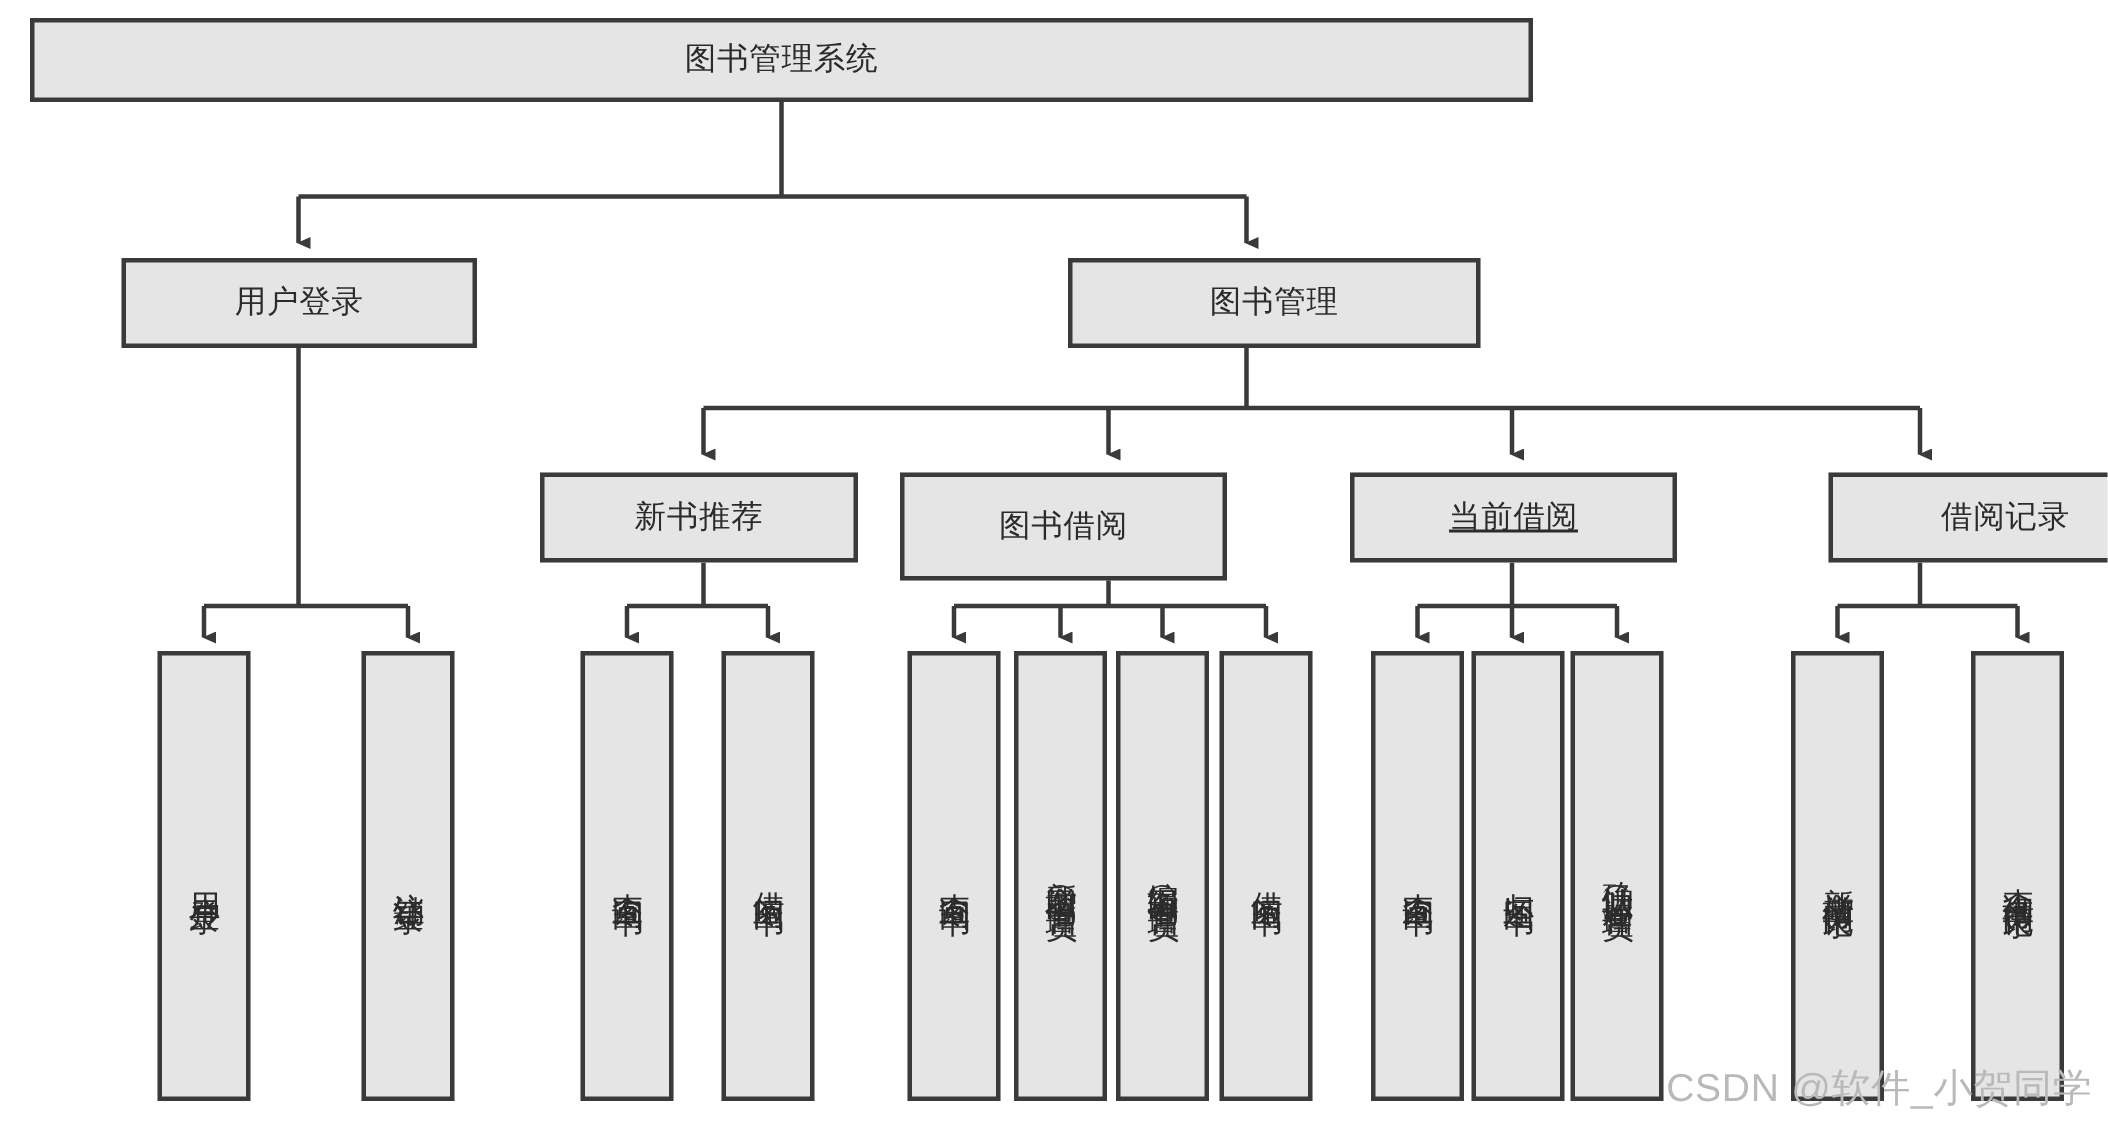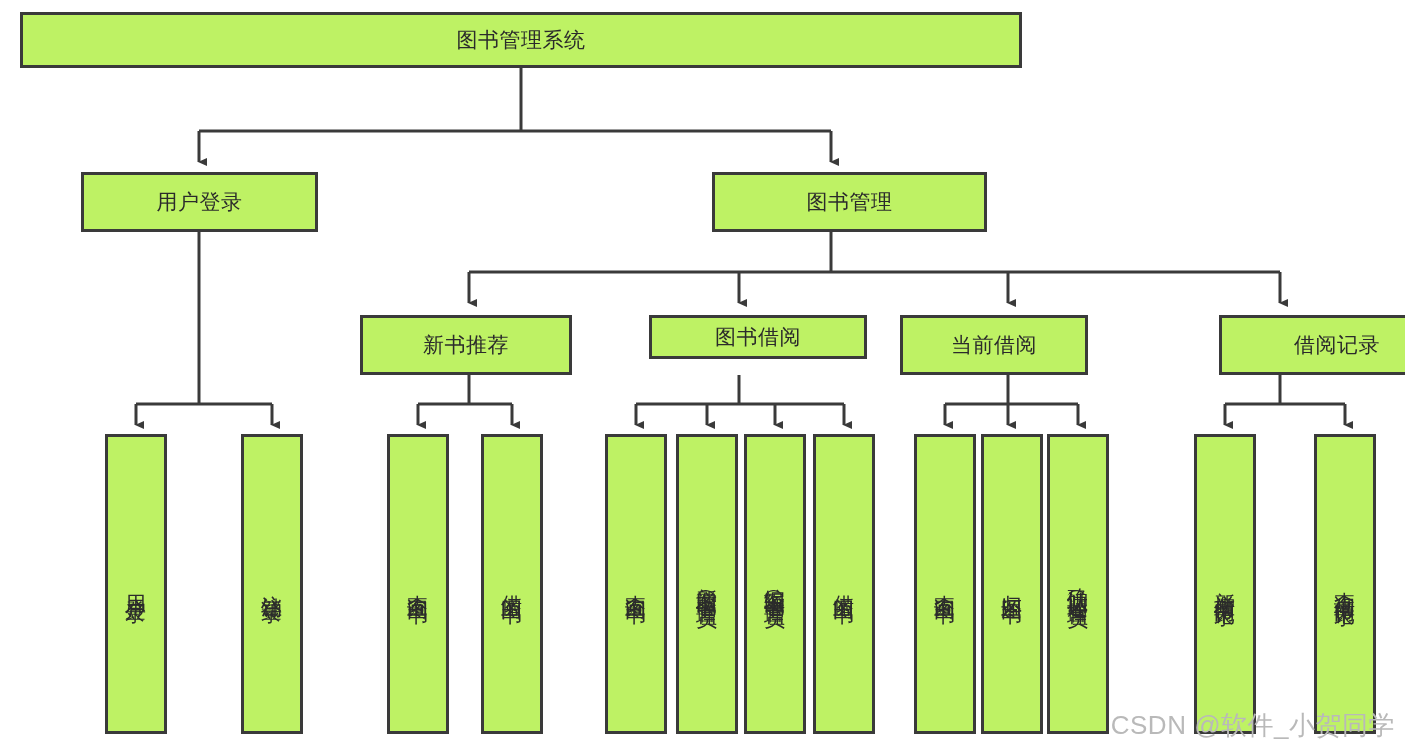--- a/index.html
+++ b/index.html
@@ -24,21 +24,21 @@
     left: 0;
     top: 0;
     width: 1405px;
     height: 747px;
     pointer-events: none;
   }
   .node {
     position: absolute;
     box-sizing: border-box;
     border: 3px solid #3a3a3a;
-    background: #bef264;
+    background: #e5e5e5;
     display: flex;
     align-items: center;
     justify-content: center;
     color: #2b2b2b;
   }
   .node .label {
     font-size: 21px;
     line-height: 1.18;
     letter-spacing: 0.5px;
     white-space: nowrap;
@@ -129,24 +129,24 @@
   <div class="node" style="left:81px; top:172px; width:237px; height:60px;">
     <span class="label">用户登录</span>
   </div>
   <div class="node" style="left:712px; top:172px; width:275px; height:60px;">
     <span class="label">图书管理</span>
   </div>
 
   <div class="node" style="left:360px; top:315px; width:212px; height:60px;">
     <span class="label">新书推荐</span>
   </div>
-  <div class="node" style="left:649px; top:315px; width:218px; height:44px;">
+  <div class="node" style="left:600px; top:315px; width:218px; height:72px;">
     <span class="label">图书借阅</span>
   </div>
-  <div class="node" style="left:900px; top:315px; width:188px; height:60px;">
+  <div class="node" style="left:900px; top:315px; width:218px; height:60px;text-decoration:underline;">
     <span class="label">当前借阅</span>
   </div>
   <div class="node" style="left:1171px; top:315px; width:236px; height:60px;margin-left:48px;">
     <span class="label">借阅记录</span>
   </div>
 
   <div class="node leaf" style="left:105px; top:434px; width:62px; height:300px;">
     <span class="label">用户登录</span>
   </div>
   <div class="node leaf" style="left:241px; top:434px; width:62px; height:300px;">

